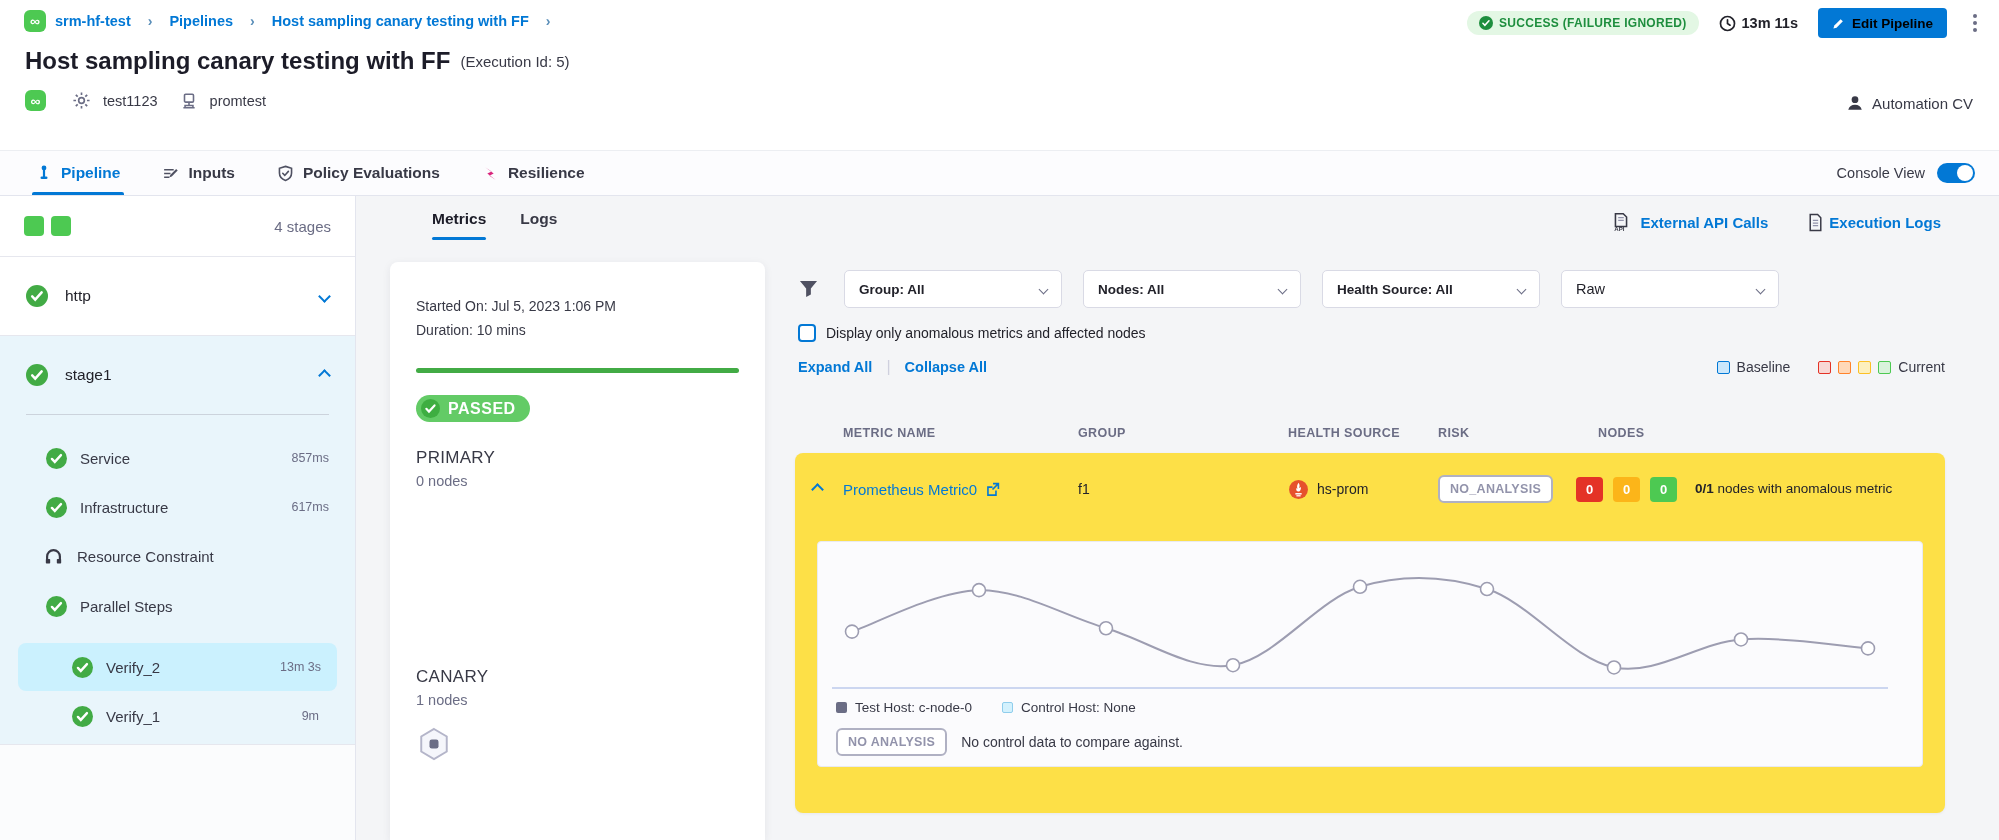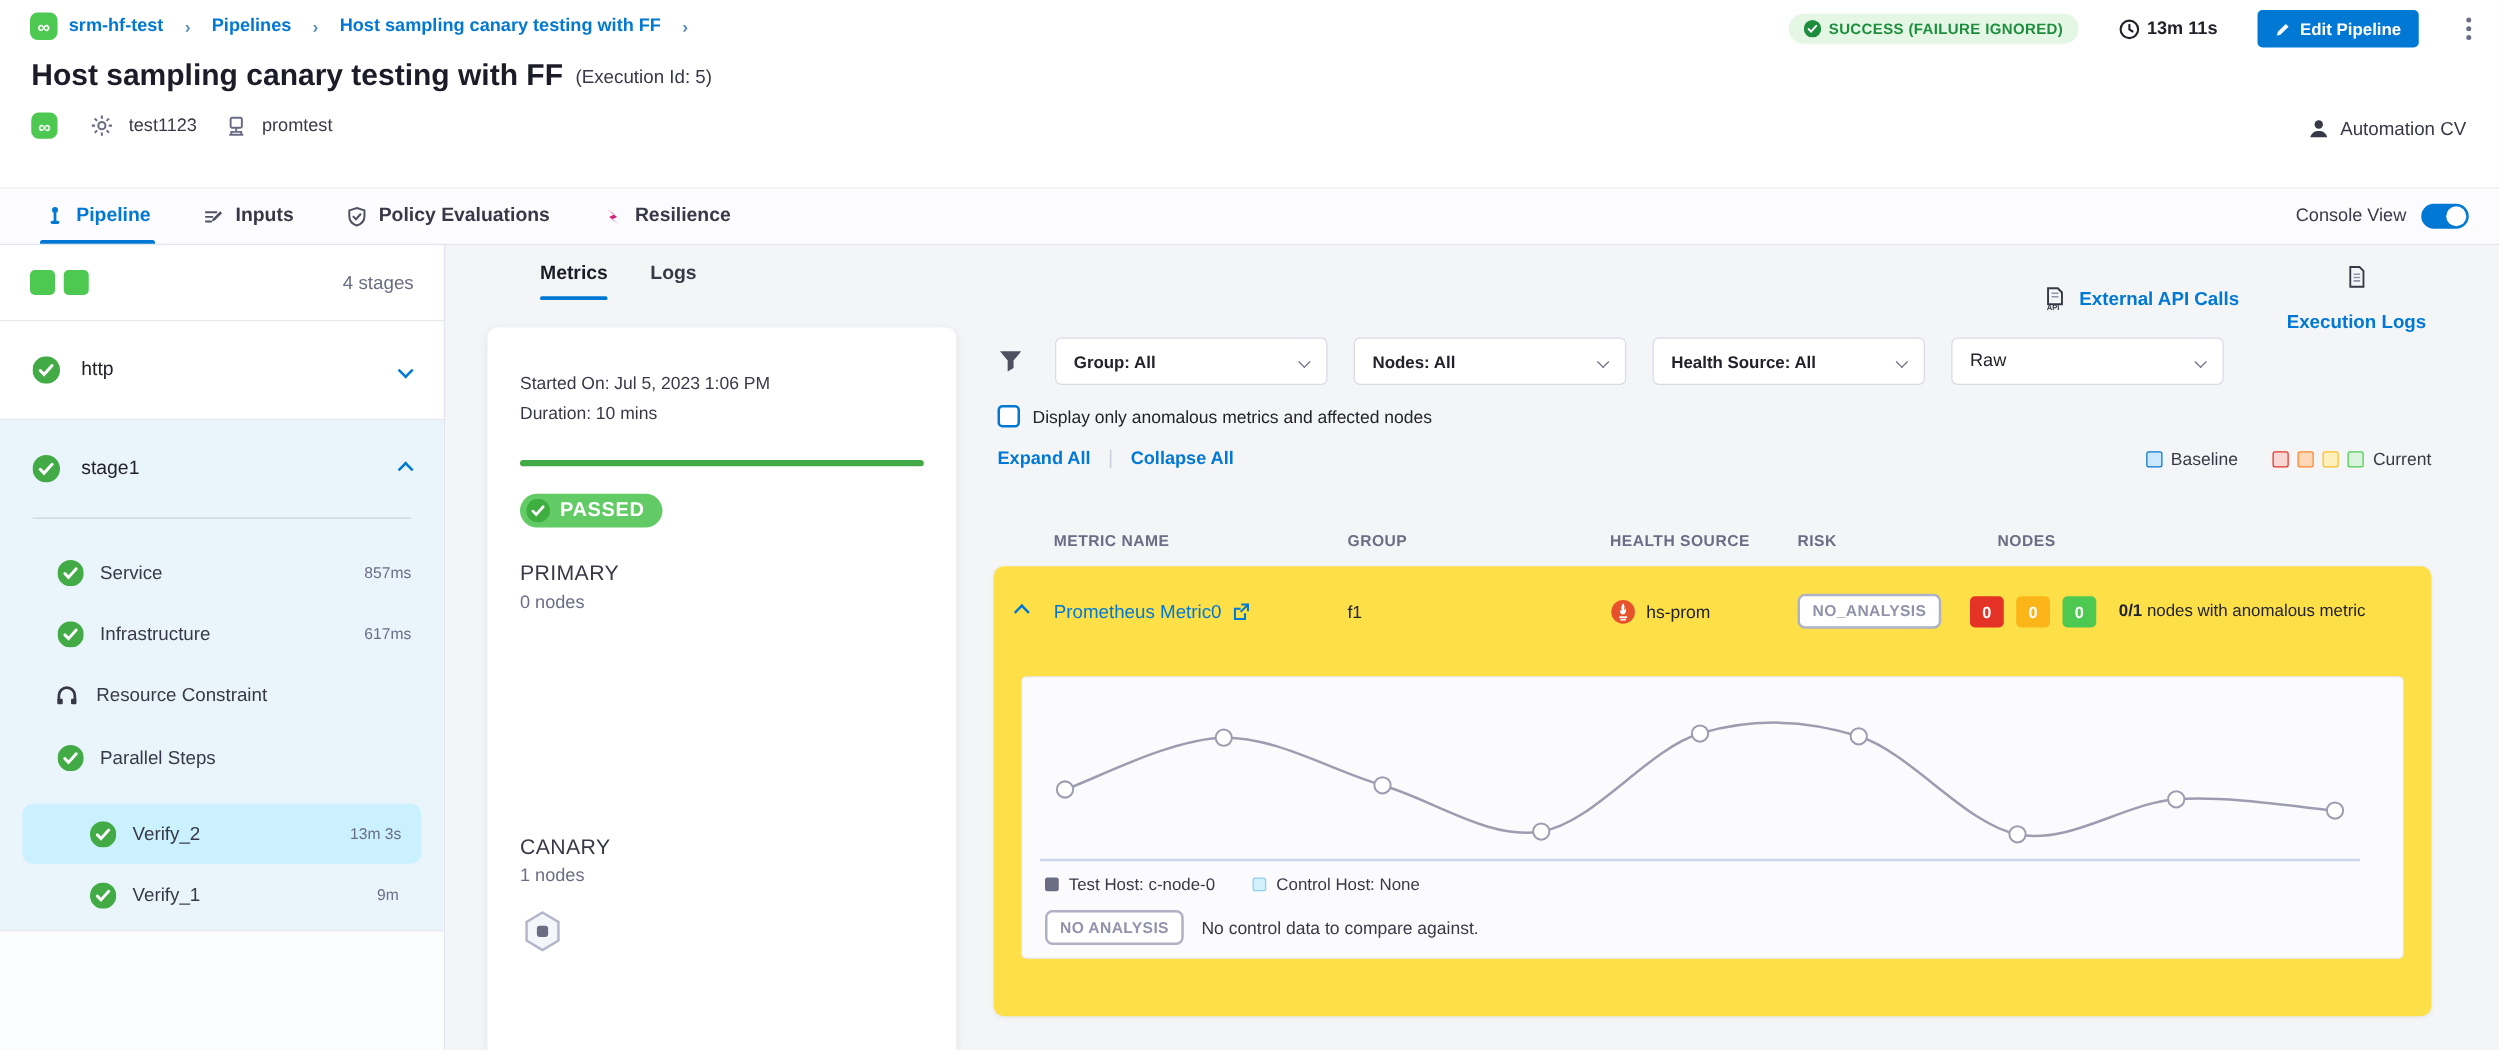--- a/index.html
+++ b/index.html
@@ -9,21 +9,21 @@
   .row { display:flex; align-items:center; }
 
   
   .header { position:absolute; top:0; left:0; right:0; height:150px; background:#fff; }
   .crumb-link { color:#0278d5; font-weight:700; font-size:14.5px; text-decoration:none; cursor:pointer; }
   .crumb-sep { color:#5b8fb9; font-size:14px; margin:0 8px; font-weight:700; }
   .page-title { font-size:24px; font-weight:700; color:#1c1c28; }
   .exec-id { font-size:15px; font-weight:400; color:#383946; margin-left:10px; }
   .meta-text { font-size:14.5px; color:#383946; }
   .pill-success { background:#e3f7e4; color:#1e8e3e; font-size:12px; font-weight:700; letter-spacing:.3px; border-radius:12px; height:24px; display:flex; align-items:center; gap:6px; padding:0 12px; }
-  .btn-primary { background:#0278d5; color:#ffffff; border:none; border-radius:4px; height:30px; display:flex; align-items:center; gap:7px; padding:14px 14px; font-size:13.5px; font-weight:700; font-family:inherit; cursor:pointer; }
+  .btn-primary { background:#0278d5; color:#000000; border:none; border-radius:4px; height:30px; display:flex; align-items:center; gap:7px; padding:14px 14px; font-size:13.5px; font-weight:700; font-family:inherit; cursor:pointer; }
   .kebab { display:flex; flex-direction:column; gap:3px; padding:4px 6px; cursor:pointer; }
   .kebab i { width:4px; height:4px; border-radius:50%; background:#6b6d85; }
   .hicon { width:22px; height:22px; border-radius:6px; background:#4dc952; color:#fff; font-size:14px; font-weight:700; display:flex; align-items:center; justify-content:center; }
 
   
   .tabbar { position:absolute; top:150px; left:0; right:0; height:46px; background:#fcfcfe; border-top:1px solid #eceef2; border-bottom:1px solid #e3e5ee; display:flex; align-items:stretch; }
   .tab { display:flex; align-items:center; gap:9px; font-size:15.5px; font-weight:700; color:#383946; margin-left:42px; position:relative; cursor:pointer; }
   .tab:first-child { margin-left:36px; }
   .tab.active { color:#0278d5; }
   .tab.active::after { content:""; position:absolute; left:-4px; right:-4px; bottom:0; height:3px; background:#0278d5; border-radius:2px 2px 0 0; }
@@ -88,21 +88,21 @@
   <div class="row abs" style="left:24px; top:10px; gap:9px;">
     <span class="hicon">∞</span>
     <a class="crumb-link">srm-hf-test</a>
     <span class="crumb-sep">›</span>
     <a class="crumb-link">Pipelines</a>
     <span class="crumb-sep">›</span>
     <a class="crumb-link">Host sampling canary testing with FF</a>
     <span class="crumb-sep">›</span>
   </div>
 
-  <div class="row abs" style="right:16px; top:8px; gap:32px;">
+  <div class="row abs" style="right:16px; top:8px; gap:20px;">
     <div class="pill-success">
       <svg width="14" height="14" viewBox="0 0 16 16">
           <circle cx="8" cy="8" r="8" fill="#1e8e3e"></circle>
           <path d="M4.5 8.3l2.2 2.3 4.7-5.2" stroke="#fff" stroke-width="1.8" fill="none" stroke-linecap="round"></path>
         </svg>
       <span>SUCCESS (FAILURE IGNORED)</span>
     </div>
     <div class="row" style="gap:6px;">
       <svg width="17" height="17" viewBox="0 0 16 16">
           <circle cx="8" cy="8" r="6.6" fill="none" stroke="#22222a" stroke-width="1.6"></circle>
@@ -312,21 +312,21 @@
 
   <div class="abs row" style="right:34px; top:16px; gap:38px;">
     <div class="row" style="gap:9px;">
       <svg width="20" height="20" viewBox="0 0 18 18">
           <path d="M4 1.5h7l3 3V13h-10z" fill="none" stroke="#383946" stroke-width="1.4"></path>
           <path d="M6.5 5h5M6.5 7.5h5" stroke="#9293ab" stroke-width="1.1"></path>
           <text x="3" y="17" font-size="5.5" font-weight="bold" fill="#383946" font-family="Liberation Sans, sans-serif">API</text>
         </svg>
       <span class="link-strong">External API Calls</span>
     </div>
-    <div class="row" style="gap:18px;flex-direction:column;">
+    <div class="row" style="gap:4px;">
       <svg width="19" height="19" viewBox="0 0 18 18">
           <path d="M4 1.5h7l3 3V16.5h-10z" fill="none" stroke="#383946" stroke-width="1.4"></path>
           <path d="M6.5 7h5M6.5 9.5h5M6.5 12h5" stroke="#9293ab" stroke-width="1.2"></path>
         </svg>
       <span class="link-strong">Execution Logs</span>
     </div>
   </div>
 
   <div class="abs row" style="left:8px; top:74px; gap:21px;">
     <svg width="21" height="21" viewBox="0 0 16 16" style="margin-right:4px;">

